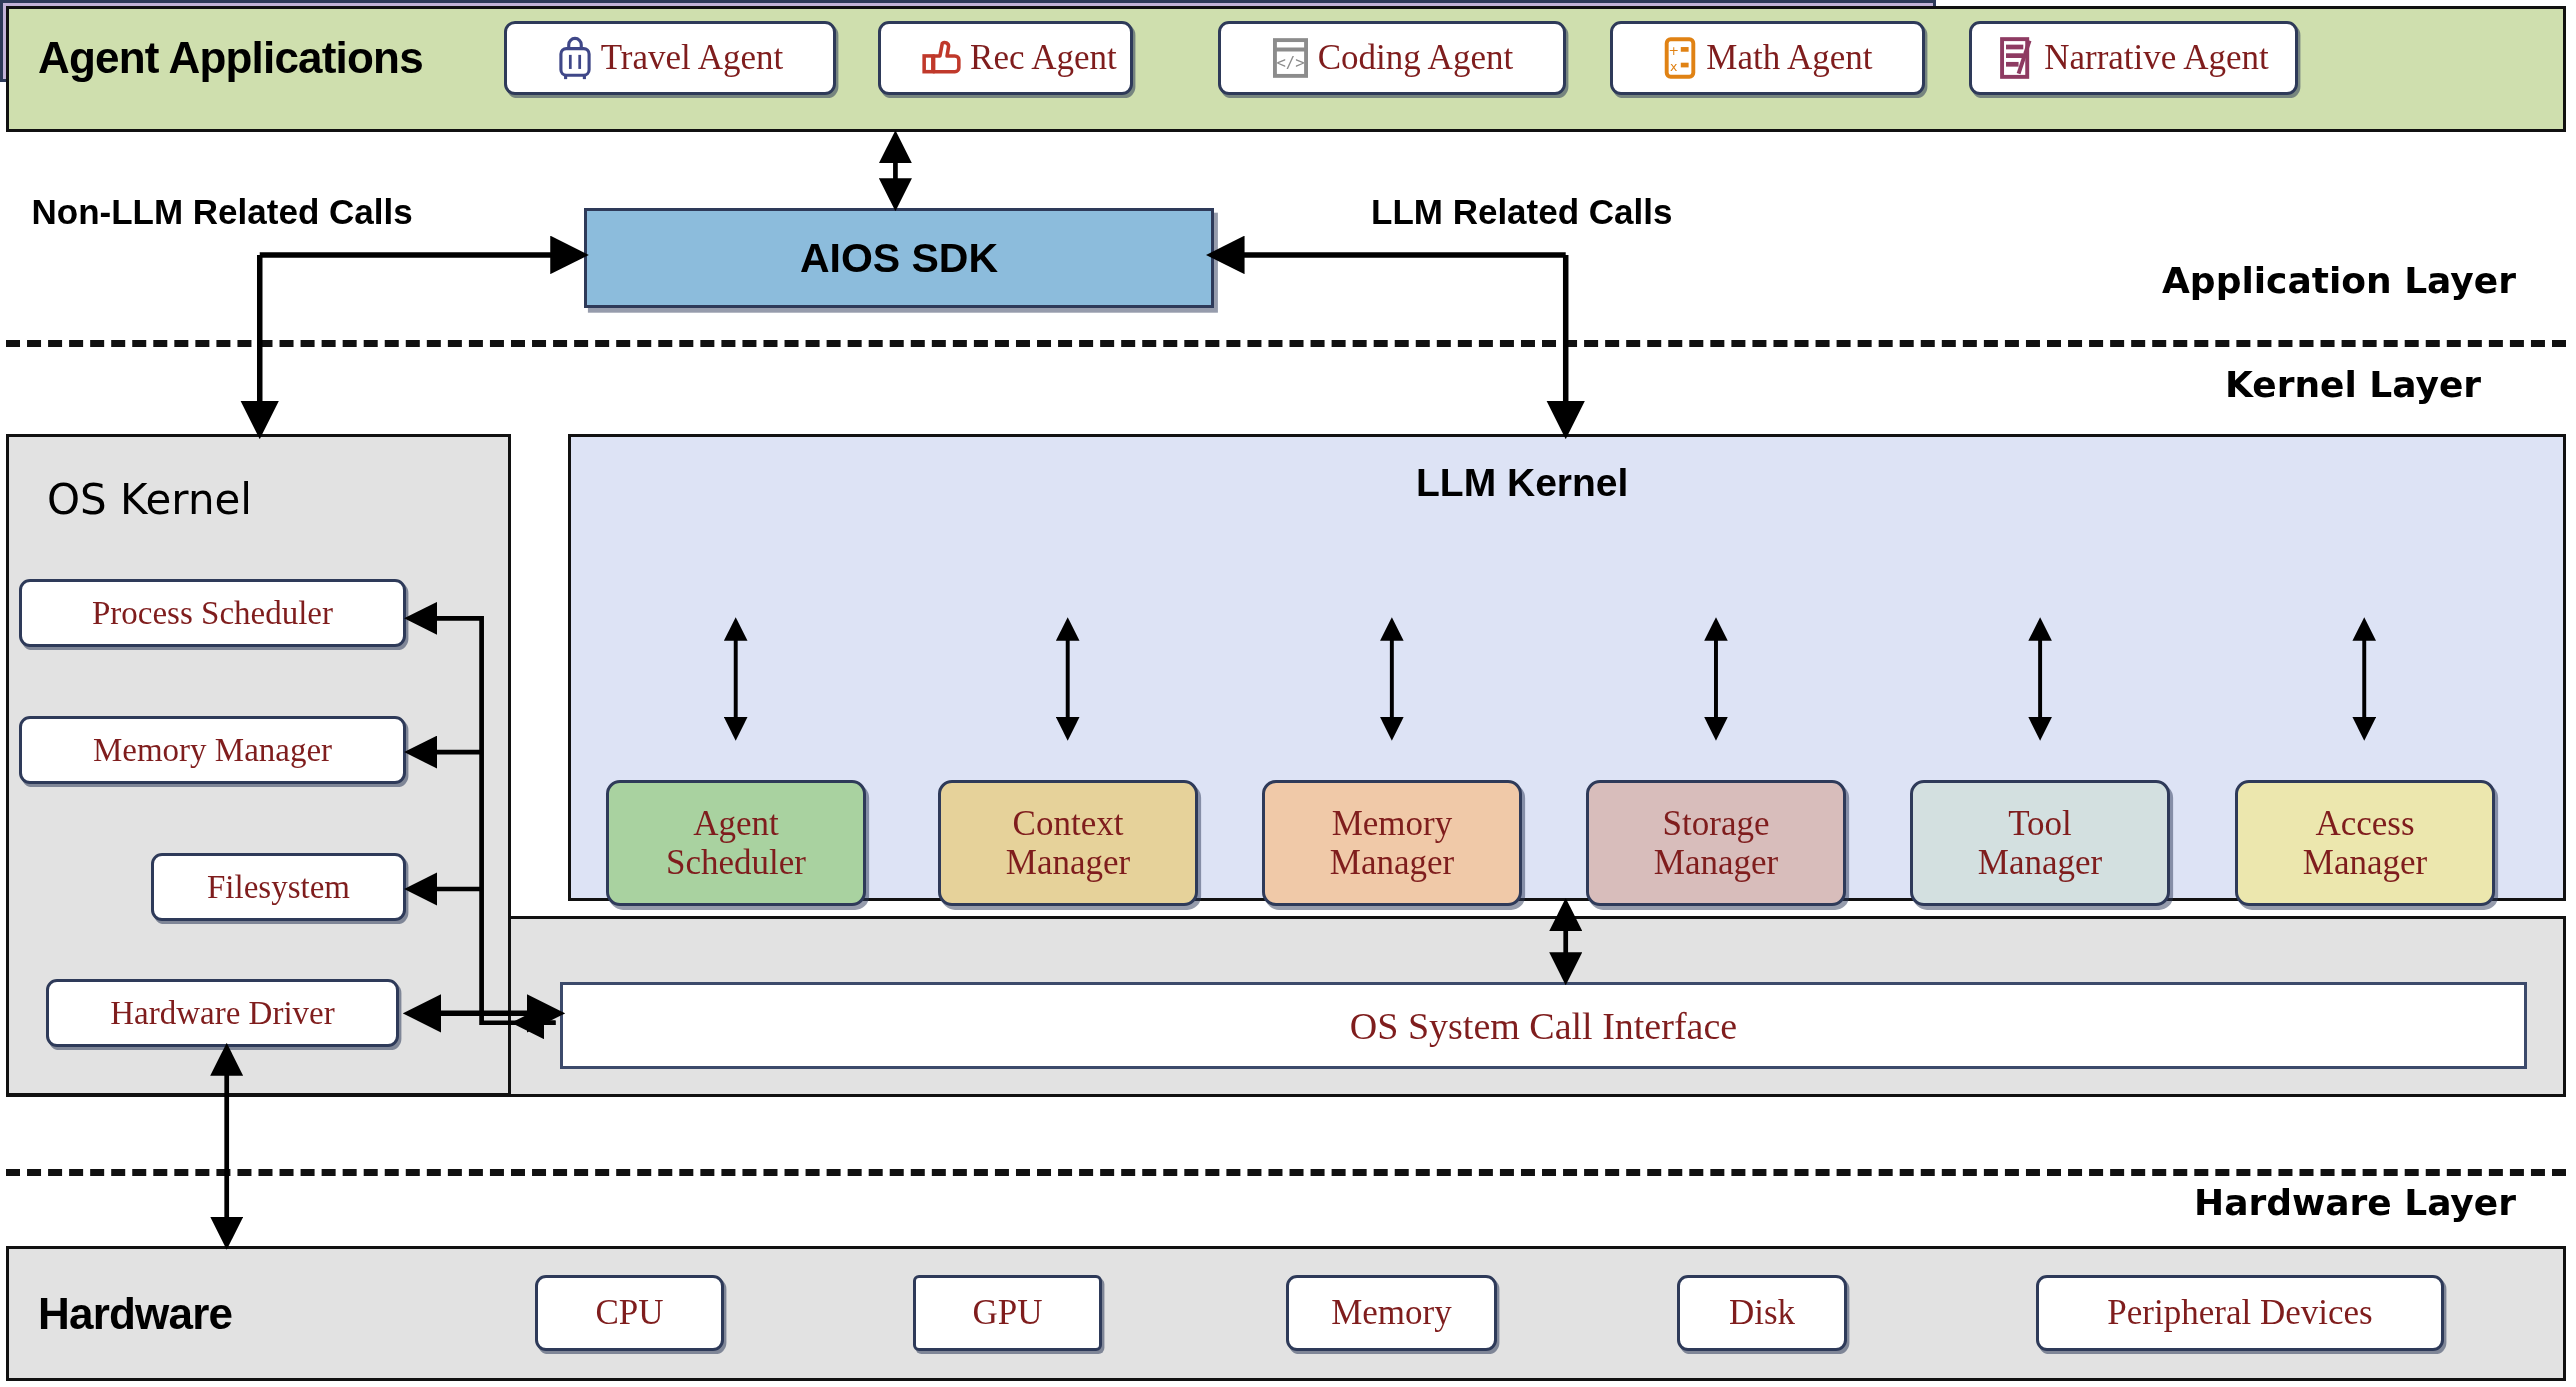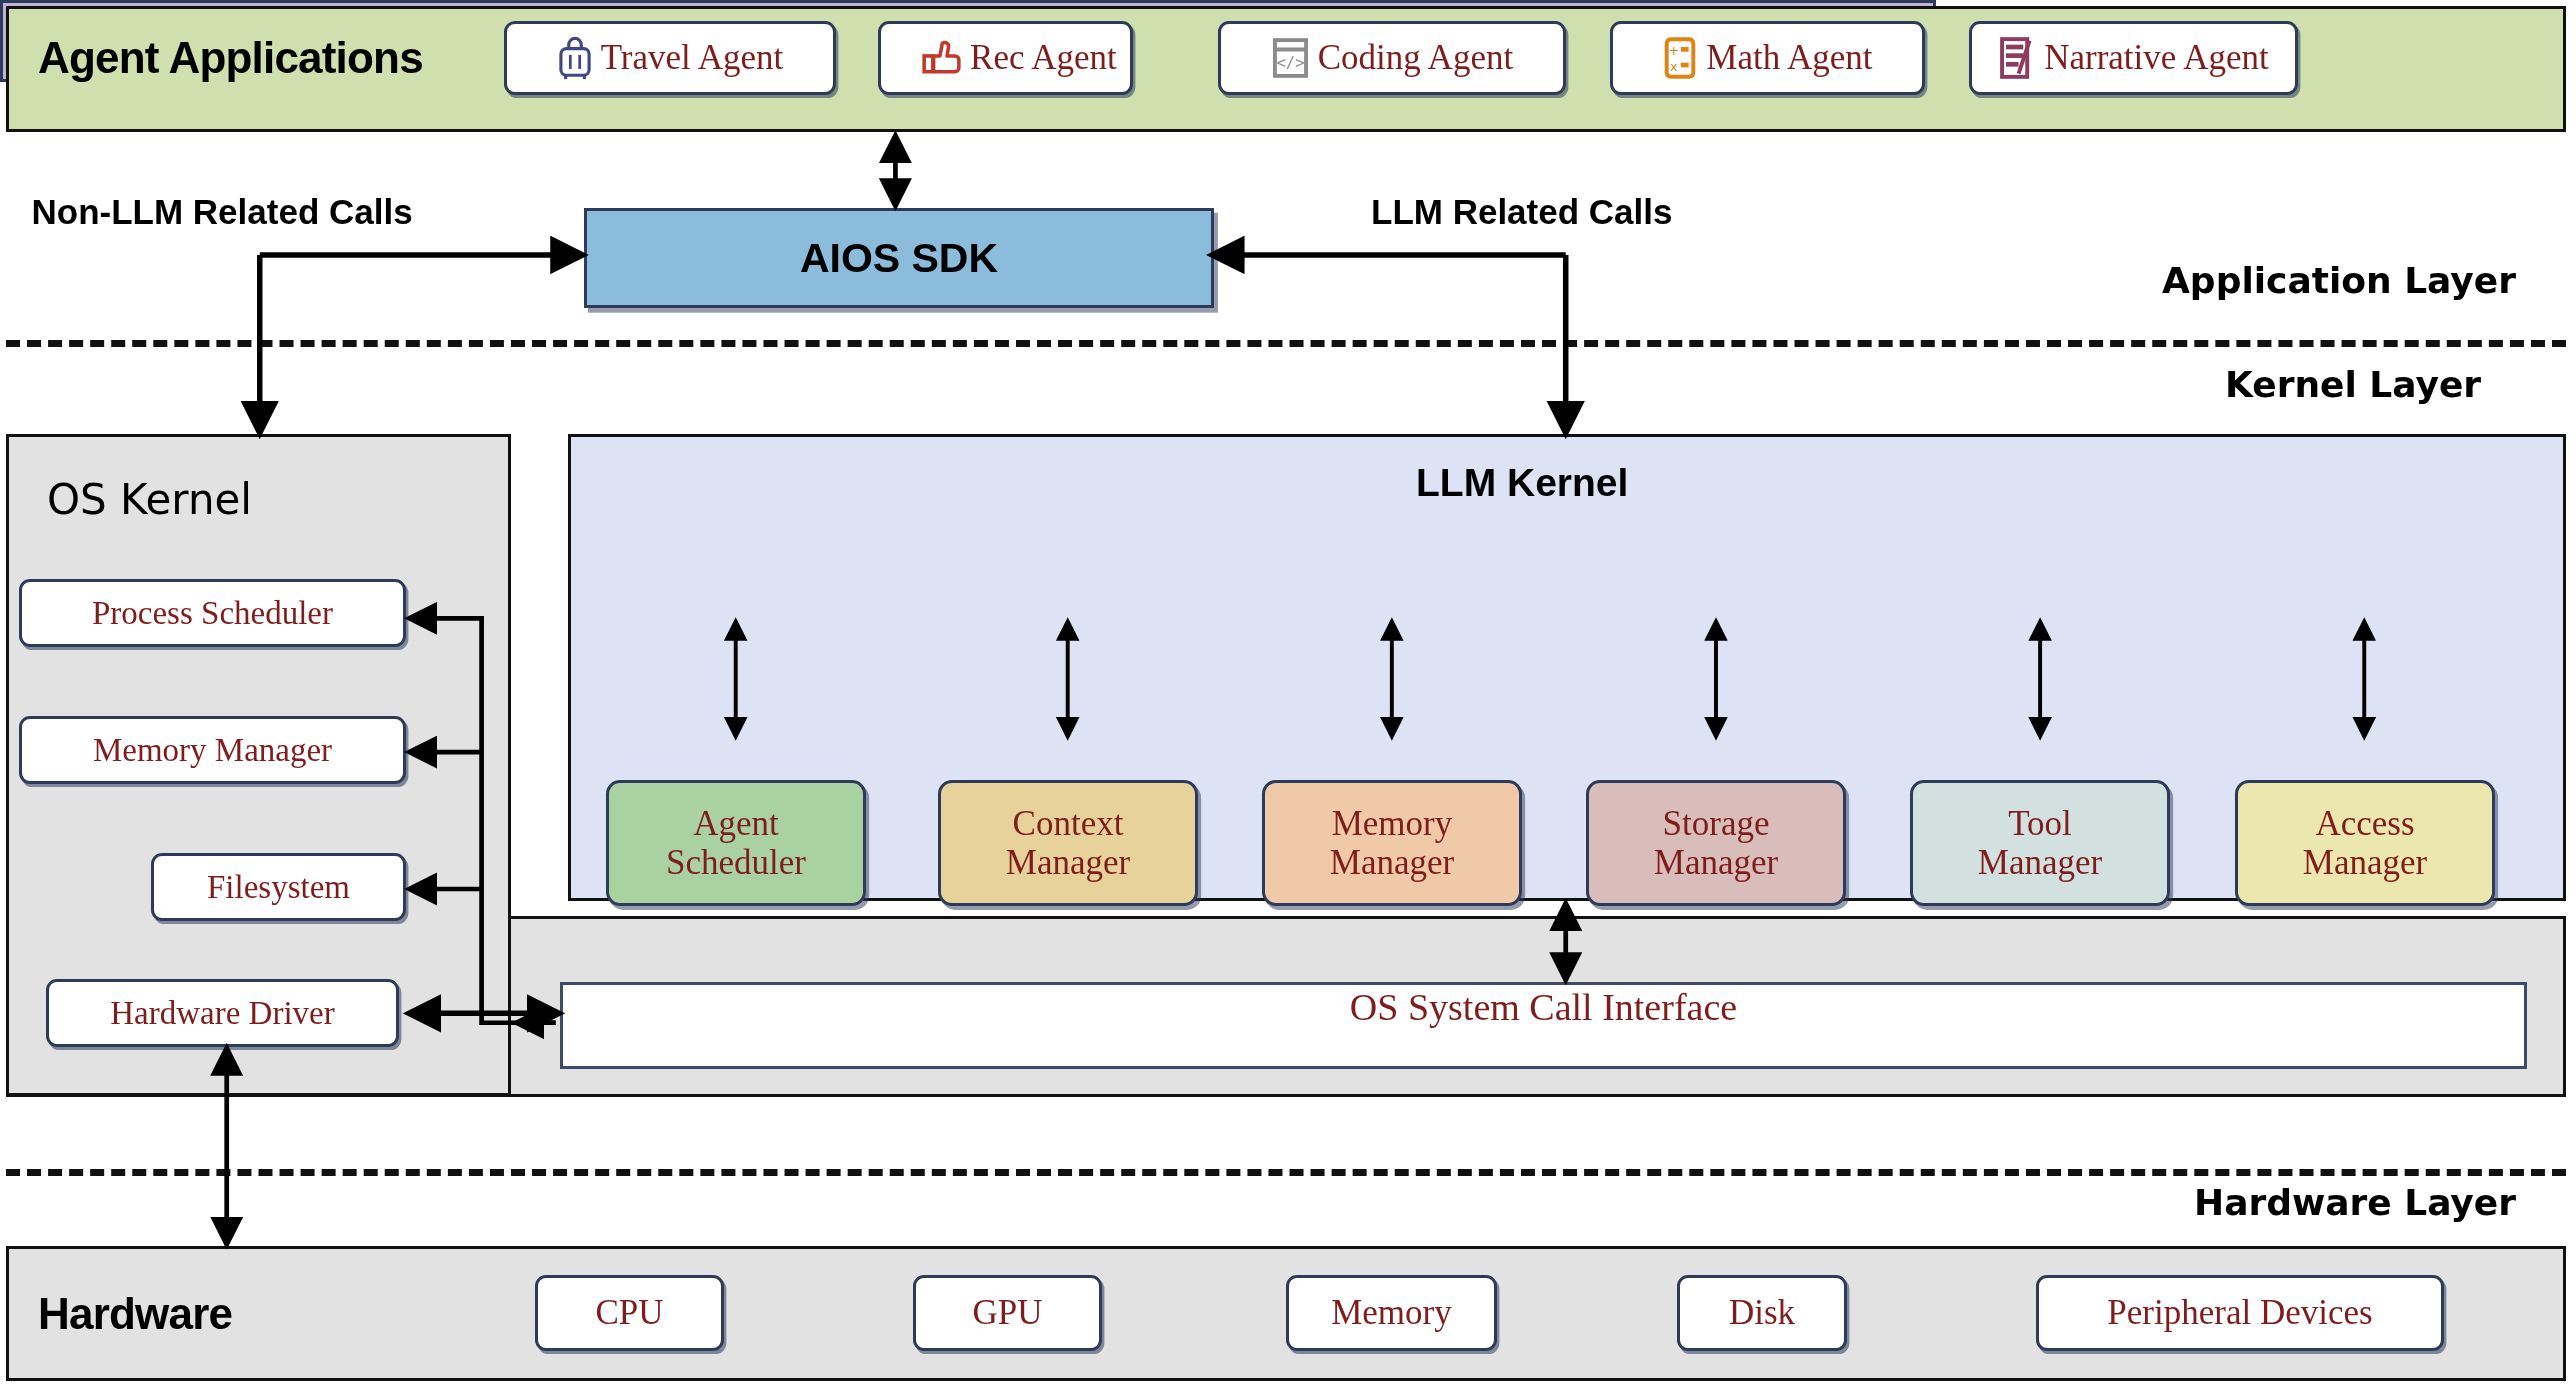--- a/index.html
+++ b/index.html
@@ -59,21 +59,21 @@
   #llmSysCall{left:600px;top:537px;width:1936px;height:82px;background:#c3b3d8;
               border:3.1px solid #2e3a59;box-sizing:border-box;display:flex;align-items:center;justify-content:center;}
   #llmSysCall .lbl{font-size:38px;}
 
   .mgr{width:260px;height:126px;top:780px;border-radius:14px;border:3.9px solid #2e3a59;
        box-sizing:border-box;display:flex;flex-direction:column;align-items:center;justify-content:center;
        position:absolute;box-shadow:3.1px 3.9px 0 rgba(46,58,89,.5);}
   .mgr span{font-size:35px;line-height:1.12;}
 
   #osSysCall{left:560px;top:982px;width:1967px;height:87px;background:#fff;border:3.1px solid #3c4a6b;
-             box-sizing:border-box;display:flex;align-items:flex-start;justify-content:center;
+             box-sizing:border-box;display:flex;align-items:center;justify-content:center;
              position:absolute;}
   #osSysCall .lbl{font-size:38px;}
 
   
   #hwBand{left:6.3px;top:1246px;width:2560px;height:135px;background:#e2e2e2;}
   #hwTitle{left:38px;top:1289px;}
   .hwbtn{height:76px;top:1275px;}
   .hwbtn .lbl{font-size:35px;white-space:nowrap;}
 
   
@@ -220,21 +220,21 @@
   <div id="osSysCall">
     <span class="serif lbl">OS System Call Interface</span>
   </div>
 
   <div class="band" id="hwBand"></div>
   <div class="abs cond hdr-title" id="hwTitle">Hardware</div>
 
   <div class="roundbox hwbtn" style="left:535px;width:189px;">
     <span class="serif lbl">CPU</span>
   </div>
-  <div class="roundbox hwbtn" style="left:913px;width:189px;">
+  <div class="roundbox hwbtn" style="left:913px;width:189px;border-radius:6px;">
     <span class="serif lbl">GPU</span>
   </div>
   <div class="roundbox hwbtn" style="left:1286px;width:211px;">
     <span class="serif lbl">Memory</span>
   </div>
   <div class="roundbox hwbtn" style="left:1677px;width:170px;">
     <span class="serif lbl">Disk</span>
   </div>
   <div class="roundbox hwbtn" style="left:2036px;width:408px;">
     <span class="serif lbl">Peripheral Devices</span>

